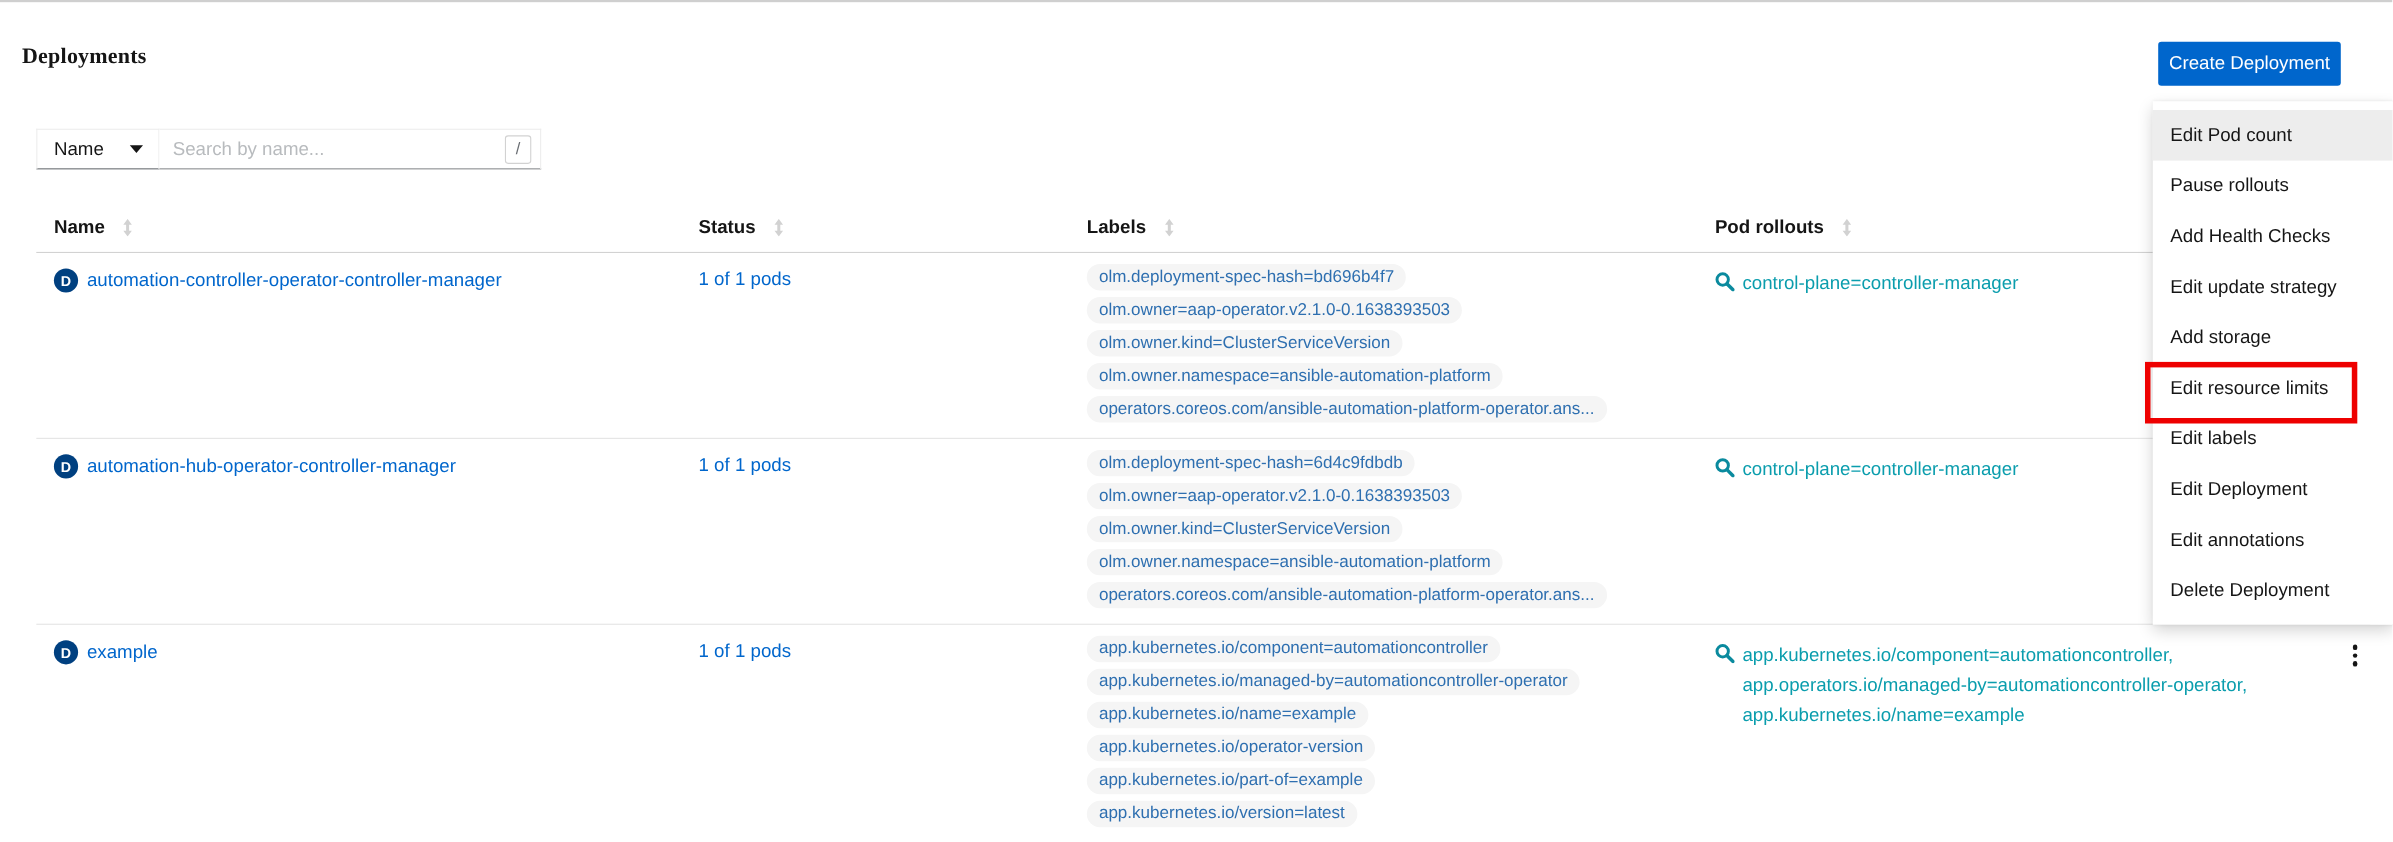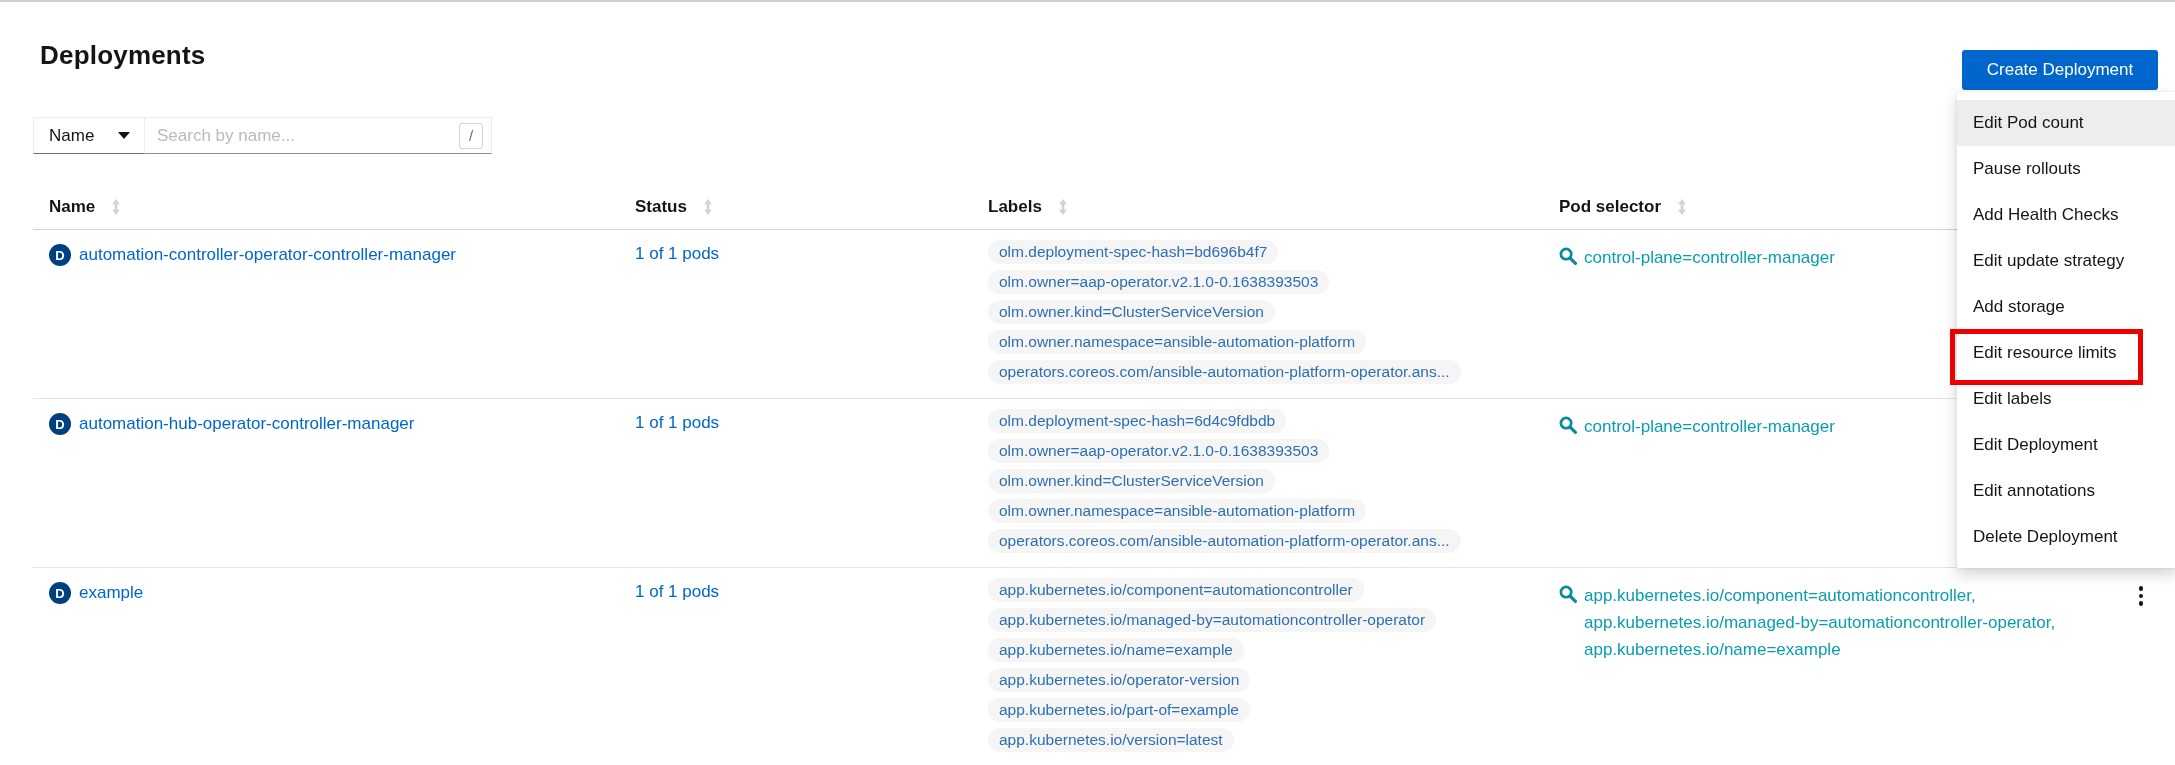--- a/index.html
+++ b/index.html
@@ -1,42 +1,42 @@
 <!DOCTYPE html>
 <html><head>
 <meta charset="utf-8">
 <style>
   * { margin: 0; padding: 0; box-sizing: border-box; }
   html, body { width: 2175px; height: 765px; background: #ffffff; overflow: hidden; }
   body { font-family: "Liberation Sans", sans-serif; color: #151515; position: relative; }
 
   .top-divider { position: absolute; top: 0; left: 0; width: 2175px; height: 2px; background: #cfcfcf; }
 
-  .page-title { position: absolute; left: 40px; top: 40px; font-size: 26px; font-weight: 700; letter-spacing: 0.2px; color: #151515; }
+  .page-title { position: absolute; left: 20px; top: 40px; font-size: 20px; font-weight: 700; letter-spacing: 0.2px; color: #151515; font-family: Liberation Serif, serif; }
 
   
   .toolbar { position: absolute; left: 33px; top: 117px; height: 37px; display: flex; }
   .filter-toggle {
     width: 112px; height: 37px; background: #fff; display: flex; align-items: center; justify-content: space-between;
     padding: 0 14px 0 15px; border: 1px solid #ededed; border-bottom: 1px solid #6a6e73; cursor: pointer; font-size: 17px;
   }
   .caret-down { width: 0; height: 0; border-left: 6px solid transparent; border-right: 6px solid transparent; border-top: 7px solid #151515; }
   .search-wrap {
     width: 347px; height: 37px; border: 1px solid #ededed; border-left: none; border-bottom: 1px solid #8a8d90;
     display: flex; align-items: center; padding: 0 8px 0 12px; background: #fff;
   }
   .search-input { flex: 1; border: none; outline: none; font-size: 17px; color: #7f1d1d; font-family: "Liberation Sans", sans-serif; background: transparent; }
   .search-input::placeholder { color: #b8bbbe; }
   .kbd-hint {
     width: 24px; height: 26px; border: 1px solid #d2d2d2; border-radius: 3px; color: #6a6e73;
     font-size: 15px; display: flex; align-items: center; justify-content: center; background: #fff;
   }
 
   .create-btn {
-    position: absolute; left: 1962px; top: 50px; width: 196px; height: 40px; background: #0066cc; color: #fff;
+    position: absolute; left: 1962px; top: 38px; width: 166px; height: 40px; background: #0066cc; color: #fff;
     border: none; border-radius: 3px; font-size: 17px; font-family: "Liberation Sans", sans-serif; cursor: pointer; z-index: 5;
   }
 
   
   .tbl { position: absolute; left: 33px; top: 185px; width: 2122px; font-size: 17px; }
   .tr { display: grid; grid-template-columns: 586px 353px 571px 565px 47px; border-bottom: 1px solid #e4e4e4; }
   .tr.head { border-bottom: 1px solid #d2d2d2; }
   .th { font-weight: 700; padding: 12px 10px 12px 16px; display: flex; align-items: center; gap: 14px; cursor: pointer; }
   .sort-icon { color: #d2d2d2; display: inline-flex; }
   .td { padding: 14px 10px 14px 16px; }
@@ -114,21 +114,21 @@
     </div>
     <div class="th">
       <span>Labels</span>
       <span class="sort-icon">
           <svg width="14" height="16" viewBox="0 0 10 14">
             <path d="M5 0 L8.4 4.6 H6.2 V9.4 H8.4 L5 14 L1.6 9.4 H3.8 V4.6 H1.6 Z" fill="currentColor"></path>
           </svg>
         </span>
     </div>
     <div class="th">
-      <span>Pod selector</span>
+      <span>Pod rollouts</span>
       <span class="sort-icon">
           <svg width="14" height="16" viewBox="0 0 10 14">
             <path d="M5 0 L8.4 4.6 H6.2 V9.4 H8.4 L5 14 L1.6 9.4 H3.8 V4.6 H1.6 Z" fill="currentColor"></path>
           </svg>
         </span>
     </div>
     <div class="th"></div>
   </div>
 
   <div class="tr">
@@ -224,21 +224,21 @@
       </div>
     </div>
     <div class="td">
       <span class="podsel">
         <span class="mag"><svg width="18" height="18" viewBox="0 0 16 16">
               <circle cx="6.3" cy="6.3" r="4.6" fill="none" stroke="#0a8a9e" stroke-width="2.4"></circle>
               <line x1="9.9" y1="9.9" x2="14.6" y2="14.6" stroke="#0a8a9e" stroke-width="2.8" stroke-linecap="round"></line>
             </svg></span>
         <span class="podsel-lines">
           <span class="podsel-line">app.kubernetes.io/component=automationcontroller,</span>
-          <span class="podsel-line">app.kubernetes.io/managed-by=automationcontroller-operator,</span>
+          <span class="podsel-line">app.operators.io/managed-by=automationcontroller-operator,</span>
           <span class="podsel-line">app.kubernetes.io/name=example</span>
         </span>
       </span>
     </div>
     <div class="td">
       <span class="kebab">
           <i></i>
           <i></i>
           <i></i>
         </span>

